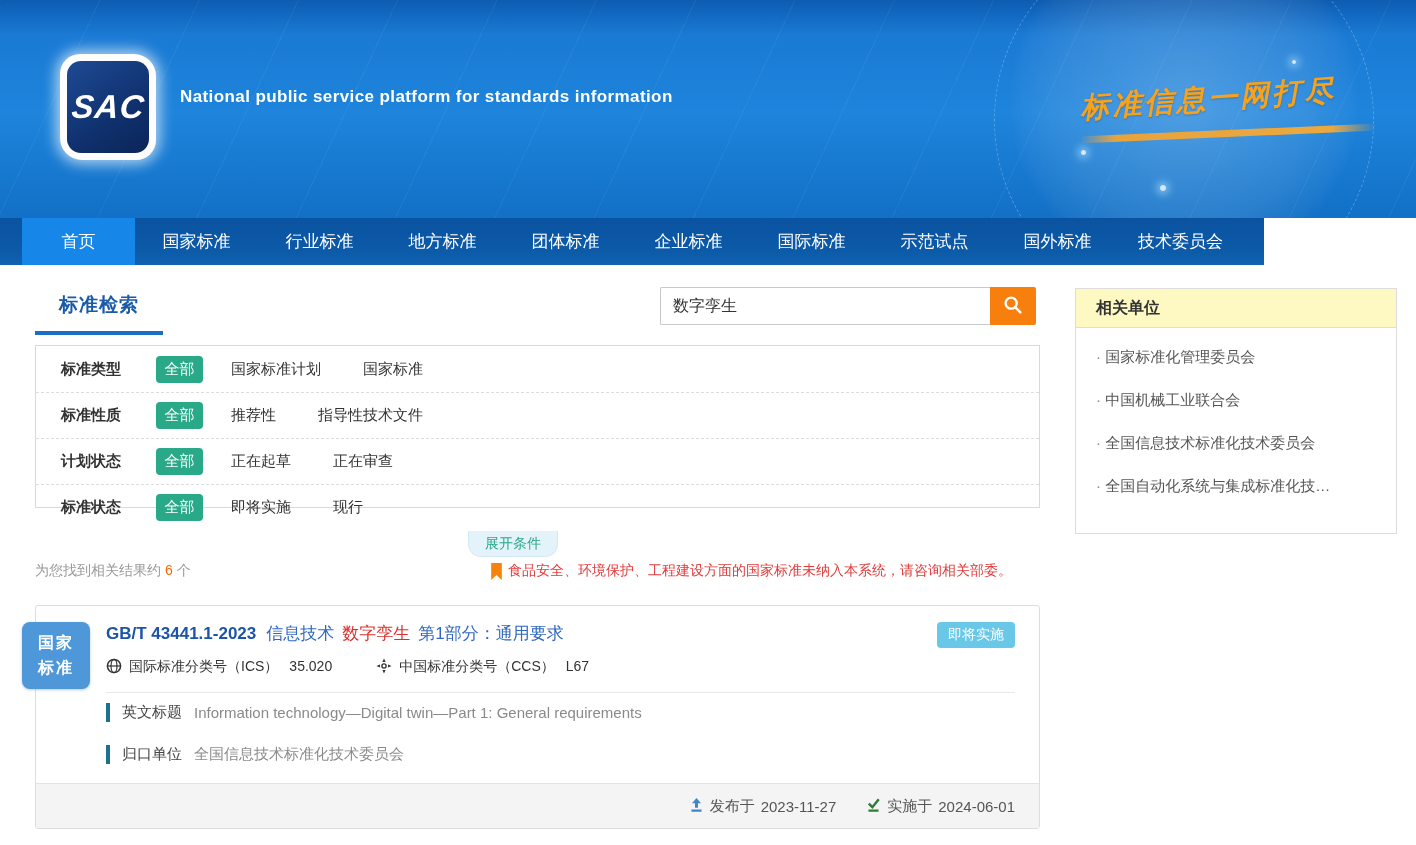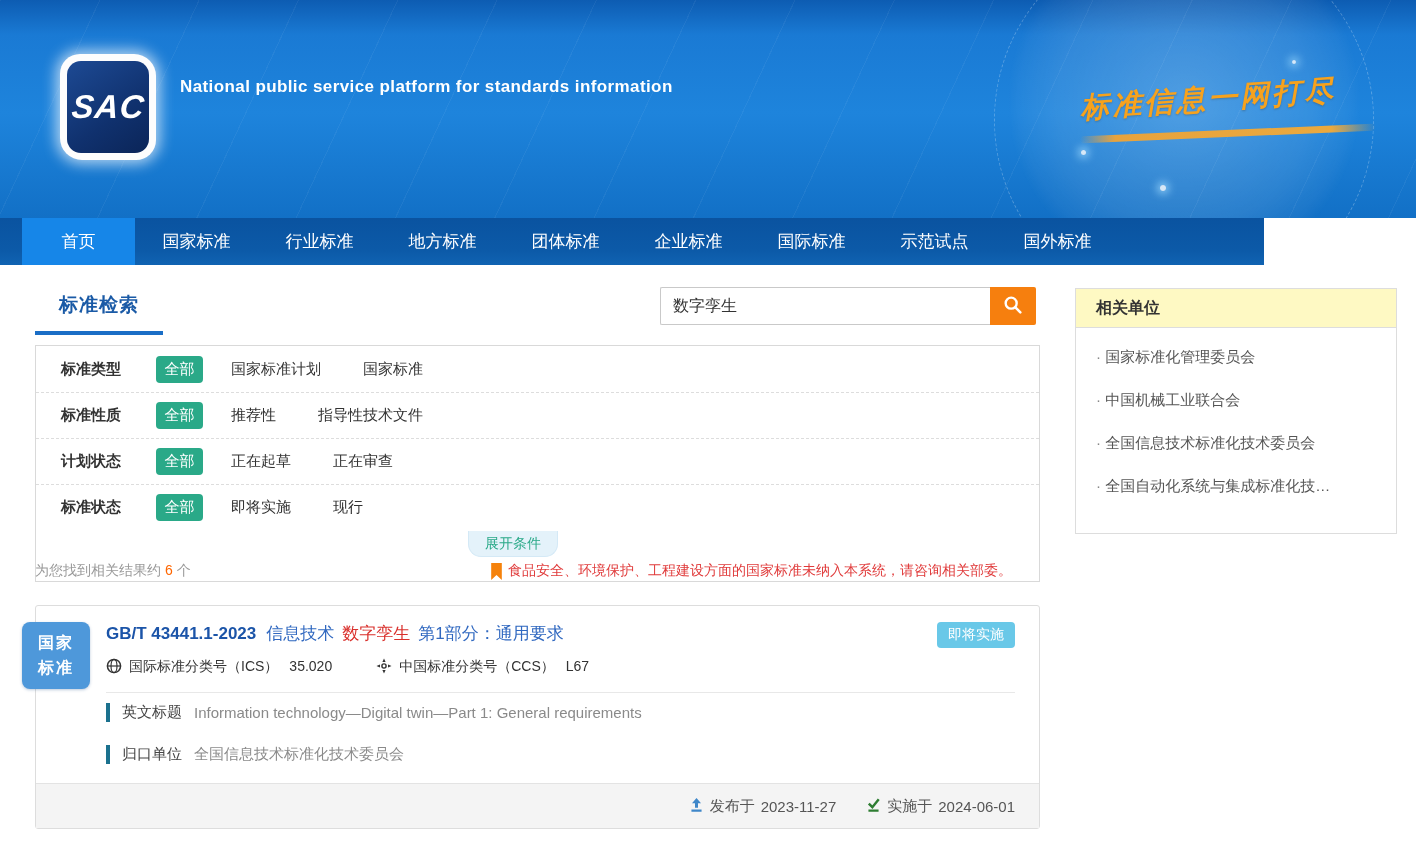--- a/index.html
+++ b/index.html
@@ -23,21 +23,21 @@
     background:#fdfdfd; border-radius:20px 22px 20px 22px;
     box-shadow:0 0 14px 4px rgba(255,255,255,0.65); padding:7px; }
   .logo-inner { width:100%; height:100%; border-radius:14px;
     background:linear-gradient(145deg,#1d4a94 0%,#10316e 60%,#0b2558 100%);
     display:flex; align-items:center; justify-content:center; }
   .logo-text { color:#fff; font-size:33px; font-weight:bold; font-style:italic;
     letter-spacing:1px; transform:skewX(-6deg); }
   .titles { position:absolute; left:180px; top:66px; }
   .title-cn { color:#fff; font-size:40px; font-weight:bold; letter-spacing:7px;
     text-shadow:0 1px 3px rgba(0,40,90,0.35); }
-  .title-en { color:#fff; font-size:17px; font-weight:bold; letter-spacing:0.4px; margin-top:11px; }
+  .title-en { color:#fff; font-size:17px; font-weight:bold; letter-spacing:0.4px; margin-top:21px; }
   .slogan-wrap { position:absolute; left:1080px; top:78px; width:300px; }
   .slogan { color:#f7a21d; font-size:29px; font-weight:bold; font-style:italic;
     letter-spacing:3px; transform:rotate(-4deg); white-space:nowrap;
     text-shadow:0 1px 2px rgba(60,30,0,0.25); }
   .slogan-underline { margin-top:12px; height:7px; width:296px; transform:rotate(-2.5deg);
     background:linear-gradient(90deg, rgba(232,163,61,0) 0%, #e8a33d 12%, #eaa93f 85%, rgba(232,163,61,0) 100%);
     border-radius:4px; }
 
   
   .main-nav { position:absolute; left:0; top:218px; width:1264px; height:47px;
@@ -53,21 +53,21 @@
     border-bottom:4px solid #1a6ec6; width:128px; text-align:center; }
   .section-title { color:#1a5aa6; font-size:19px; font-weight:bold; letter-spacing:1px; }
   .search-box { position:absolute; left:660px; top:287px; width:376px; height:38px; display:flex; }
   .search-input { flex:1; height:38px; border:1px solid #c9c9c9; border-right:none;
     border-radius:2px 0 0 2px; padding:0 12px; font-size:16px; color:#333; outline:none;
     font-family:"Liberation Sans","DejaVu Sans",sans-serif; }
   .search-btn { width:46px; height:38px; background:#f67f0e; border:none; cursor:pointer;
     display:flex; align-items:center; justify-content:center; border-radius:0 2px 2px 0; }
 
   
-  .filter-box { position:absolute; left:35px; top:345px; width:1005px; height:237px;
+  .filter-box { position:absolute; left:35px; top:345px; width:1005px; height:163px;
     border:1px solid #d9d9d9; background:#fff; }
   .filter-row { height:46px; display:flex; align-items:center; padding-left:25px; }
   .filter-row + .filter-row { border-top:1px dashed #ddd; }
   .filter-label { font-size:15px; font-weight:bold; color:#333; width:95px; }
   .filter-selected { width:47px; height:27px; background:#2aa988; color:#fff; font-size:15px;
     display:flex; align-items:center; justify-content:center; border-radius:4px;
     margin-right:28px; cursor:pointer; }
   .filter-option { font-size:15px; color:#333; margin-right:42px; cursor:pointer; }
   .expand-tab { position:absolute; left:468px; top:531px; width:90px; height:26px; z-index:2;
     background:#e4f2fa; border:1px solid #d4e9f6; border-top:none; border-radius:0 0 13px 13px;
@@ -151,20 +151,21 @@
   <nav class="main-nav">
     <div class="nav-item first active">首页</div>
     <div class="nav-item">国家标准</div>
     <div class="nav-item">行业标准</div>
     <div class="nav-item">地方标准</div>
     <div class="nav-item">团体标准</div>
     <div class="nav-item">企业标准</div>
     <div class="nav-item">国际标准</div>
     <div class="nav-item">示范试点</div>
     <div class="nav-item">国外标准</div>
+    <div class="nav-item">技术委员会</div>
   </nav>
 
   <div class="section-title-wrap">
     <span class="section-title">标准检索</span>
   </div>
   <div class="search-box">
     <input class="search-input" type="text" value="数字孪生" style="">
     <button class="search-btn">
       <span>
         <svg width="22" height="22" viewBox="0 0 24 24">

